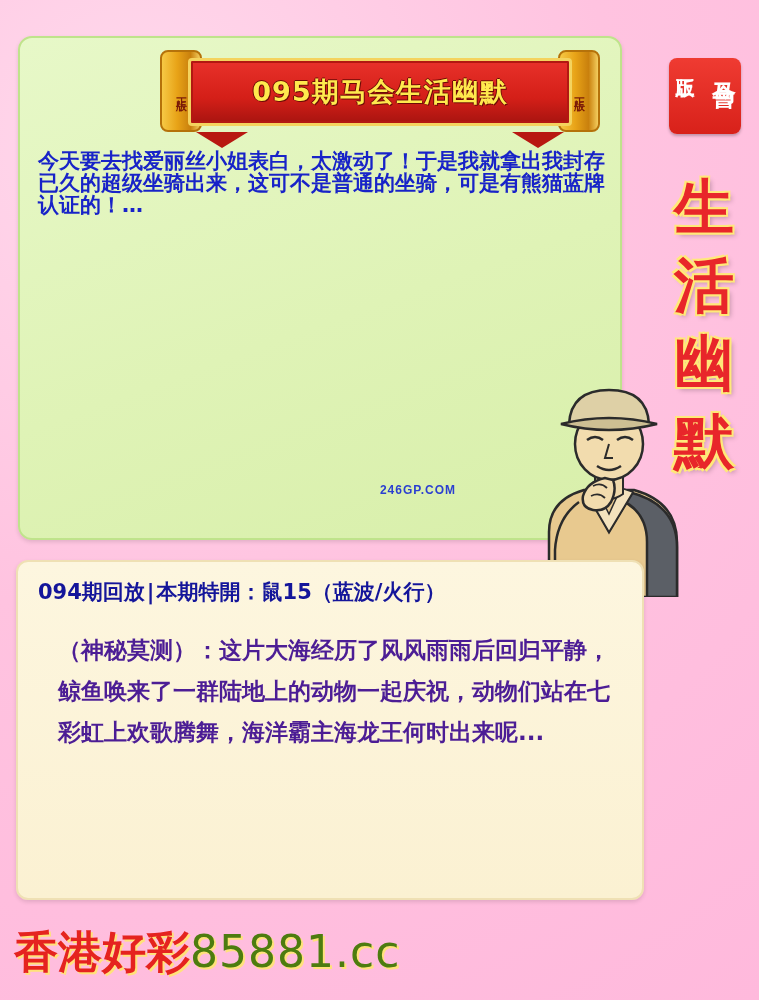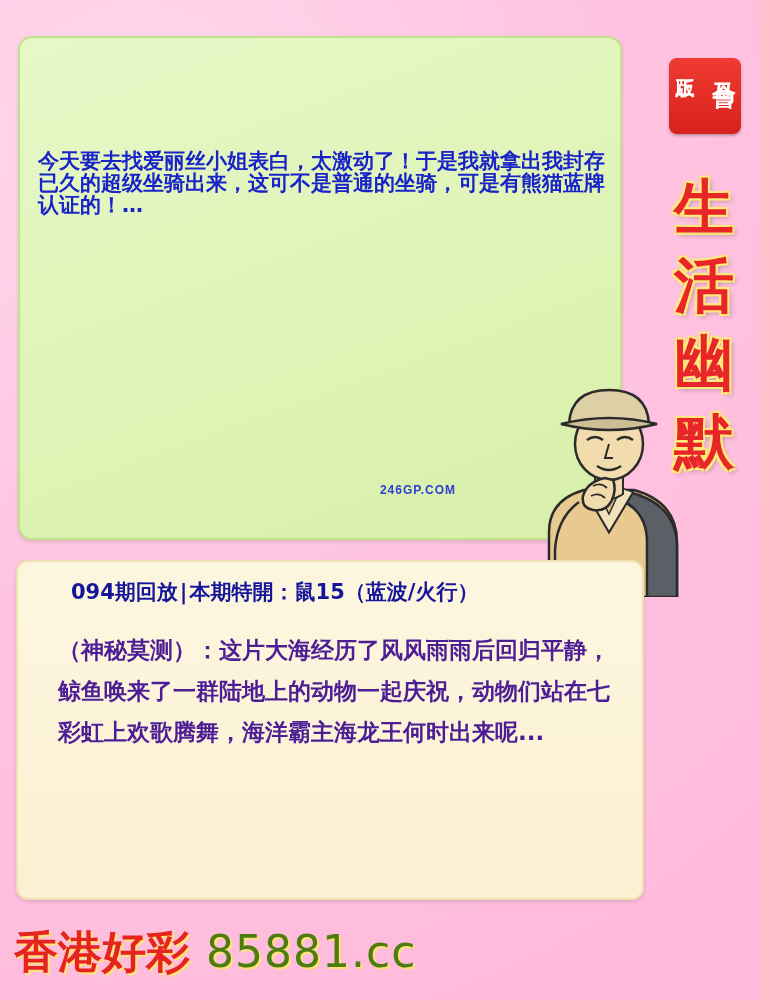--- a/index.html
+++ b/index.html
@@ -221,21 +221,20 @@
   .recall-line {
     position: absolute;
     left: 38px;
     top: 578px;
     width: 600px;
     color: #14159a;
     font-size: 21px;
     font-weight: bold;
     font-family: "DejaVu Sans", "Liberation Sans", sans-serif;
     white-space: nowrap;
-    margin-left: 33px;
   }
   .recall-line .sep {
     color: #14159a;
     padding: 0 2px;
   }
   .recall-line .hit { color: #14159a; }
 
   .poem {
     position: absolute;
     left: 58px;
@@ -248,21 +247,20 @@
     font-family: "DejaVu Sans", "Liberation Sans", sans-serif;
   }
 
   
   .footer {
     position: absolute;
     left: 14px;
     bottom: 18px;
     display: flex;
     align-items: baseline;
-    gap: 16px;
   }
   .footer .f-cn {
     color: #e5231f;
     font-size: 44px;
     font-weight: bold;
     font-family: "DejaVu Sans", "Liberation Sans", sans-serif;
     text-shadow: 2px 2px 0 #ffe27a;
   }
   .footer .f-url {
     color: #4d7c0f;
@@ -275,20 +273,33 @@
 </style>
 </head>
 <body>
 
 <div class="page-bg"></div>
 
 <div class="page">
 
   <div class="green-panel"></div>
 
+  <div class="banner">
+    <div class="rollers roller-left">
+      <span class="roller-mark">正版</span>
+    </div>
+    <div class="rollers roller-right">
+      <span class="roller-mark">正版</span>
+    </div>
+    <div class="tail tail-left"></div>
+    <div class="tail tail-right"></div>
+    <div class="ribbon">
+      <div class="ribbon-text">095期马会生活幽默</div>
+    </div>
+  </div>
 
   <div class="joke-text">今天要去找爱丽丝小姐表白，太激动了！于是我就拿出我封存已久的超级坐骑出来，这可不是普通的坐骑，可是有熊猫蓝牌认证的！…</div>
 
   <div class="watermark">
     <div class="wm-en">246GP.COM</div>
   </div>
 
   <div class="stamp">
     <div class="stamp-left">正版</div>
     <div class="stamp-right">马會</div>

